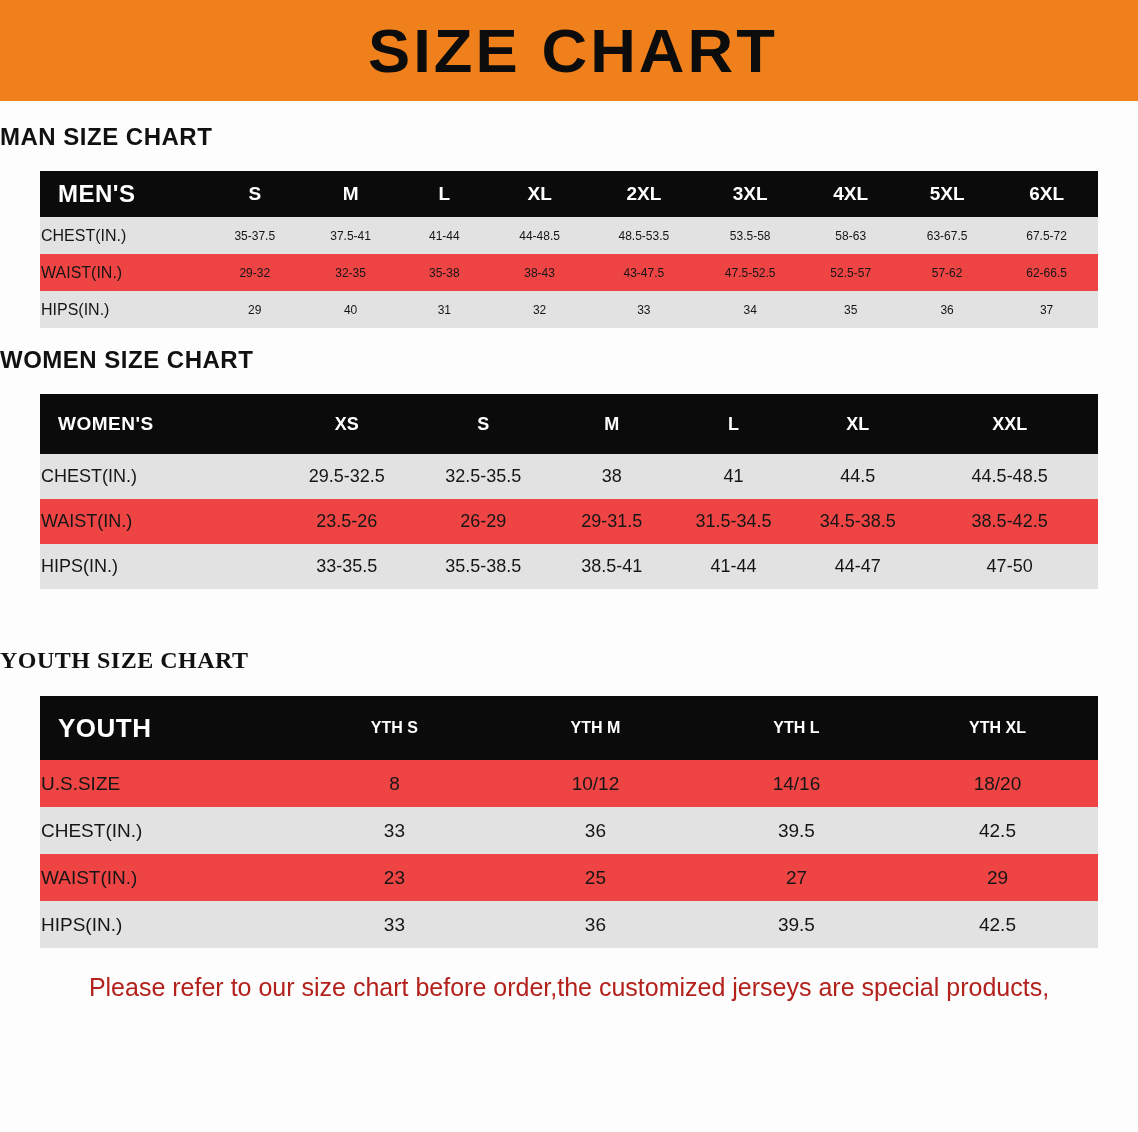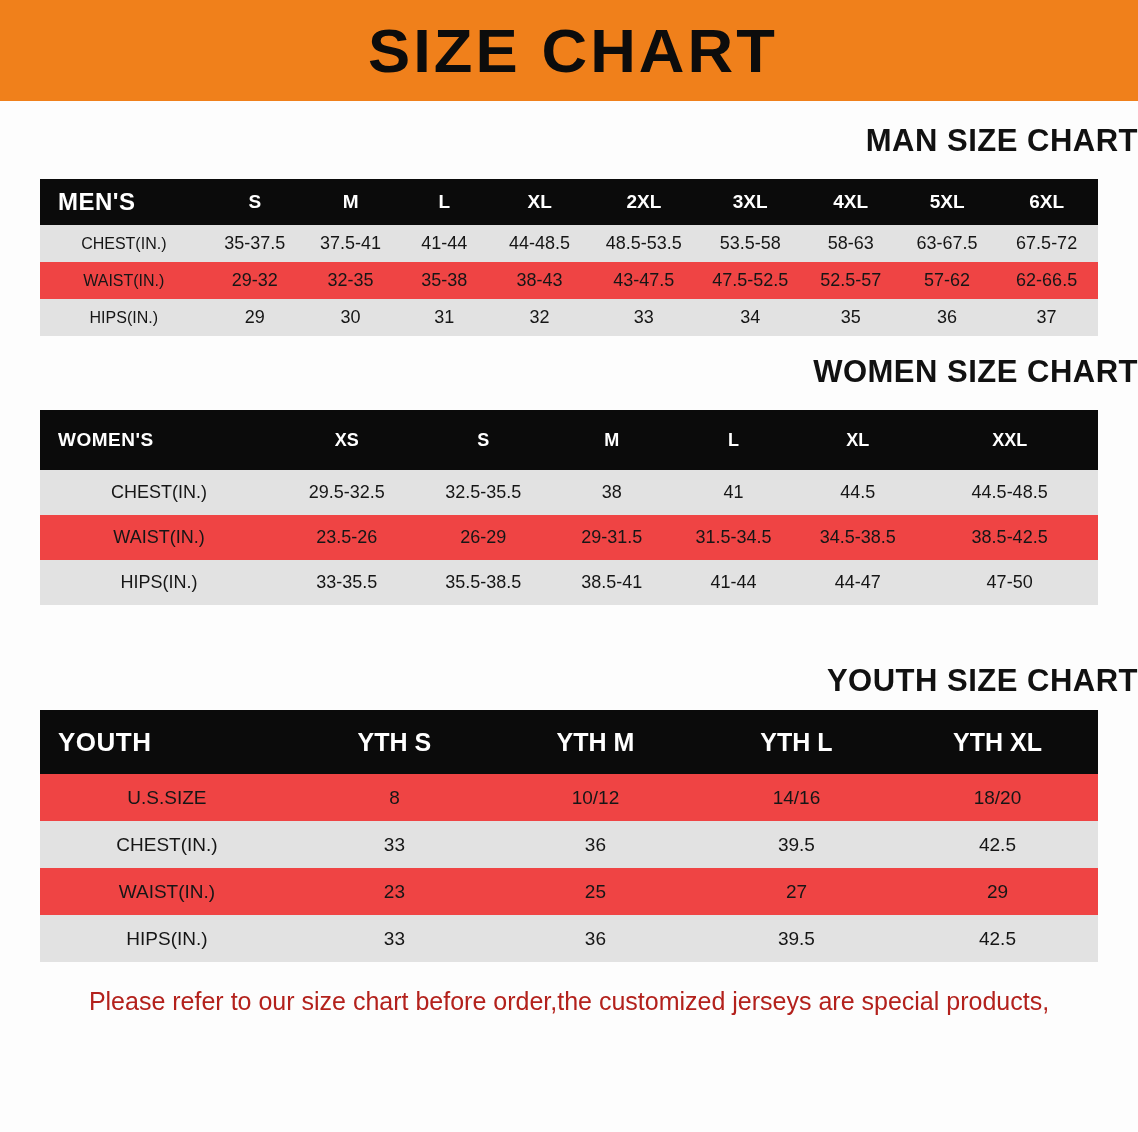--- a/index.html
+++ b/index.html
@@ -37,30 +37,30 @@
     font-weight: bold;
     font-size: 62px;
     letter-spacing: 3px;
     color: #0c0c0c;
     line-height: 1;
     transform: scaleX(1.02);
   }
 
   
   .section-title {
-    text-align: right;
+    text-align: left;
     font-family: "Liberation Sans", sans-serif;
     font-weight: bold;
-    font-size: 31px;
+    font-size: 24px;
     letter-spacing: 0.5px;
     color: #111;
   }
   .title-man    { margin-top: 22px; margin-bottom: 20px; }
   .title-women  { margin-top: 18px; margin-bottom: 20px; }
-  .title-youth  { margin-top: 58px; margin-bottom: 11px; }
+  .title-youth  { margin-top: 58px; margin-bottom: 22px; font-family: Liberation Serif, serif; }
 
   
   .tbl-wrap {
     padding: 0 40px;
     box-sizing: border-box;
   }
   table.size {
     width: 100%;
     border-collapse: collapse;
     table-layout: fixed;
@@ -82,38 +82,38 @@
   table.size thead th.rowlabel {
     text-align: left;
     padding-left: 18px;
   }
 
   
   table.size tbody td {
     color: #161616;
   }
   table.size tbody td.rowlabel {
-    text-align: center;
+    text-align: left;
   }
   .band-a { background: #e2e2e2; }
   .band-b { background: #ef4444; }
 
   
   .men thead th { height: 44px; font-size: 19px; }
   .men thead th.rowlabel { font-size: 24px; letter-spacing: 0.5px; }
-  .men tbody td { height: 35px; font-size: 18px; }
+  .men tbody td { height: 35px; font-size: 12px; }
   .men tbody td.rowlabel { font-size: 16px; }
 
   
   .women thead th { height: 58px; font-size: 18px; }
   .women thead th.rowlabel { font-size: 19px; letter-spacing: 0.5px; }
   .women tbody td { height: 43px; font-size: 18px; }
 
   
-  .youth thead th { height: 62px; font-size: 25px; }
+  .youth thead th { height: 62px; font-size: 16px; }
   .youth thead th.rowlabel { font-size: 26px; letter-spacing: 0.5px; }
   .youth tbody td { height: 45px; font-size: 19px; }
 
   
   .note {
     margin: 22px 34px 0 34px;
     text-align: center;
     color: #b3211c;
     font-family: "Liberation Sans", sans-serif;
     font-size: 25px;
@@ -180,21 +180,21 @@
           <td>38-43</td>
           <td>43-47.5</td>
           <td>47.5-52.5</td>
           <td>52.5-57</td>
           <td>57-62</td>
           <td>62-66.5</td>
         </tr>
         <tr class="band-a">
           <td class="rowlabel">HIPS(IN.)</td>
           <td>29</td>
-          <td>30</td>
+          <td>40</td>
           <td>31</td>
           <td>32</td>
           <td>33</td>
           <td>34</td>
           <td>35</td>
           <td>36</td>
           <td>37</td>
         </tr>
       </tbody>
     </table>

